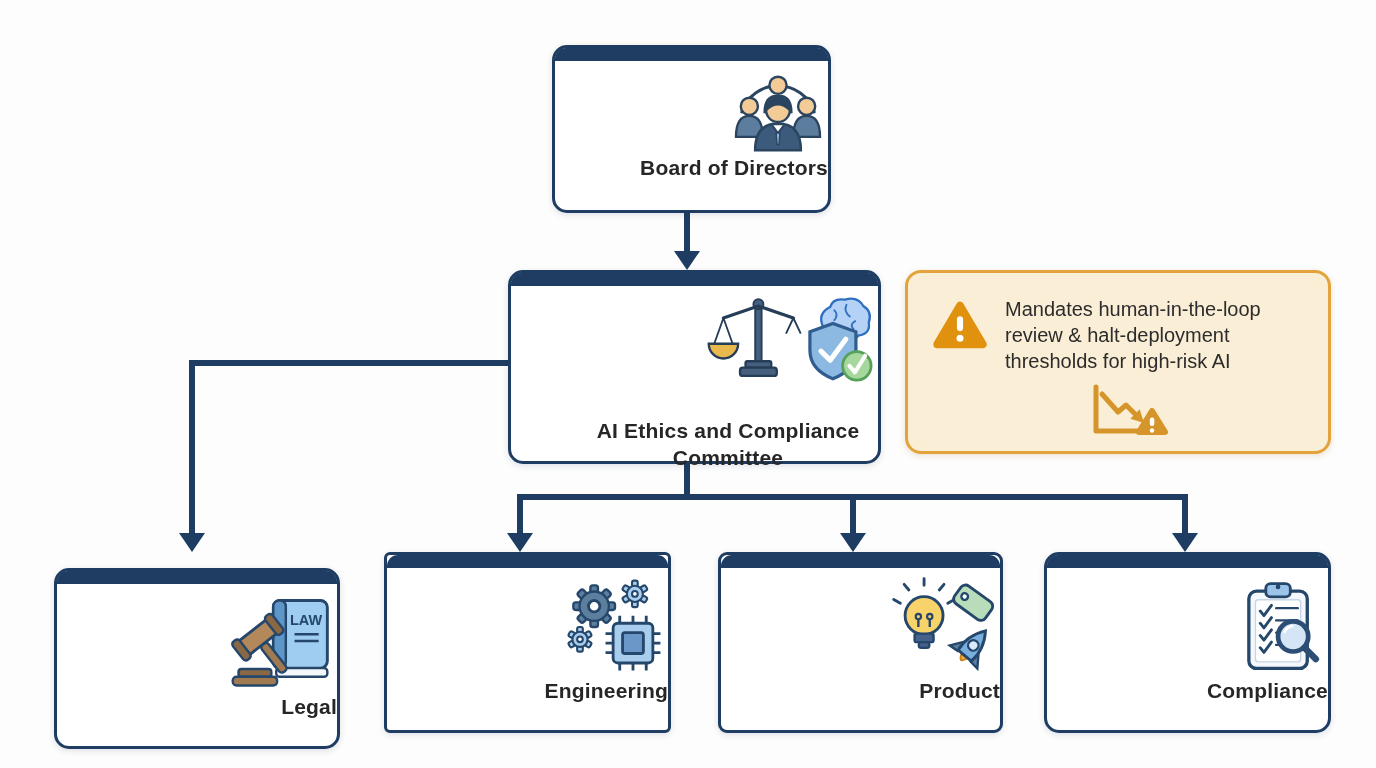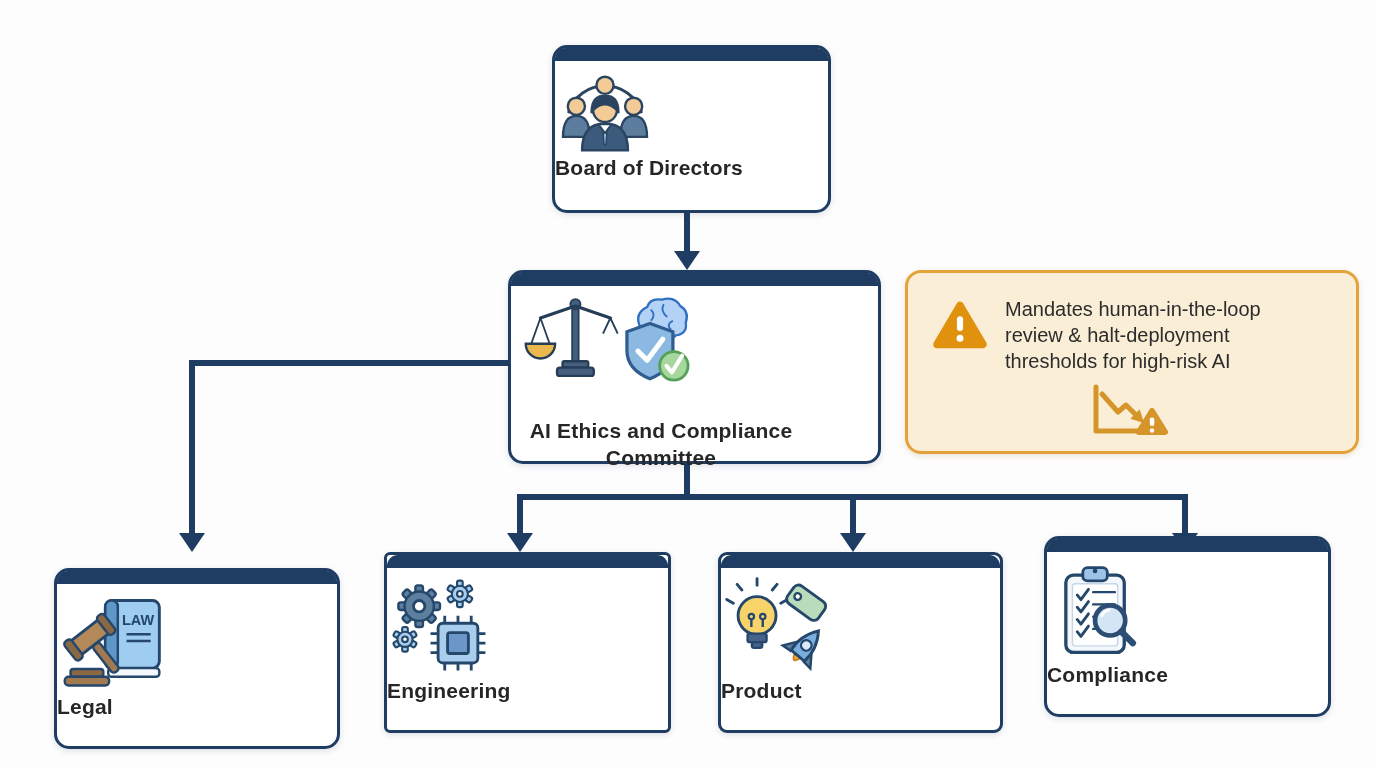--- a/index.html
+++ b/index.html
@@ -2,38 +2,38 @@
 <html><head>
 <meta charset="utf-8">
 <style>
   html,body{margin:0;padding:0;background:#ffffff;}
   #canvas{
     position:relative;width:1376px;height:768px;background:#fdfdfd;overflow:hidden;
     font-family:"Liberation Sans","DejaVu Sans",sans-serif;color:#262626;
   }
   .node{
     position:absolute;background:#ffffff;border:3px solid #1f3d62;border-radius:15px;
-    box-shadow:0 2px 6px rgba(25,50,85,.14);display:flex;flex-direction:column;align-items:flex-start;
+    box-shadow:0 2px 6px rgba(25,50,85,.14);display:flex;flex-direction:column;align-items:flex-end;
   }
   .node-header{
     position:absolute;top:0;left:0;right:0;height:13px;background:#1f3d62;
     border-radius:11px 11px 0 0;
   }
   .node-label{
     font-size:21px;font-weight:600;letter-spacing:.2px;color:#262626;text-align:center;line-height:1.3;
   }
   .icon-wrap{display:flex;align-items:center;justify-content:center;}
   .seg{position:absolute;background:#1f3d62;}
   .arrow-down{
     position:absolute;width:0;height:0;
     border-left:13px solid transparent;border-right:13px solid transparent;border-top:19px solid #1f3d62;
   }
   .callout{
     position:absolute;left:905px;top:270px;width:420px;height:178px;background:#faeed6;
-    border:3.5px solid #e4a33a;border-radius:16px;box-shadow:0 2px 6px rgba(150,100,20,.18);padding-left:28px;
+    border:3.5px solid #e4a33a;border-radius:16px;box-shadow:0 2px 6px rgba(150,100,20,.18);
   }
   .callout-icon{position:absolute;left:24px;top:26px;}
   .callout-text{
     position:absolute;left:97px;top:23px;width:300px;font-size:20px;font-weight:500;
     line-height:26px;color:#2c2c2c;
   }
   .callout-chart{position:absolute;left:178px;top:108px;}
 </style>
 </head>
 <body>
@@ -225,21 +225,21 @@
           <path d="M-9 -4 L-19 10 L-9 9 Z" fill="#5d7f9e" stroke="#24476b" stroke-width="2.5"></path>
           <path d="M9 -4 L19 10 L9 9 Z" fill="#5d7f9e" stroke="#24476b" stroke-width="2.5"></path>
           <path d="M0 -26 Q12 -10 9 8 L-9 8 Q-12 -10 0 -26 Z" fill="#79aede" stroke="#24476b" stroke-width="3"></path>
           <circle cx="0" cy="-6" r="5.5" fill="#d8eafc" stroke="#24476b" stroke-width="2.5"></circle>
         </g>
       </svg>
     </div>
     <div class="node-label">Product</div>
   </div>
 
-  <div class="node" style="left:1044px;top:536px;width:281px;height:175px;">
+  <div class="node" style="left:1044px;top:552px;width:281px;height:175px;">
     <div class="node-header"></div>
     <div class="icon-wrap" style="margin-top:22px;height:100px;">
       <svg width="98" height="98" viewBox="0 0 104 104">
         <rect x="20" y="14" width="62" height="82" rx="8" fill="#f4f8fc" stroke="#24476b" stroke-width="3.5"></rect>
         <rect x="27" y="23" width="48" height="66" rx="3" fill="#ffffff" stroke="#c6d6e6" stroke-width="1.5"></rect>
         <rect x="38" y="6" width="26" height="14" rx="5" fill="#9cc3e8" stroke="#24476b" stroke-width="3"></rect>
         <circle cx="51" cy="9.5" r="2.5" fill="#24476b"></circle>
         <path d="M32 35 l4 5 l8 -11 M32 48 l4 5 l8 -11 M32 61 l4 5 l8 -11 M32 74 l4 5 l8 -11" fill="none" stroke="#24476b" stroke-width="3" stroke-linecap="round" stroke-linejoin="round"></path>
         <path d="M49 32 H72 M49 45 H72 M49 58 H60 M49 71 H55" stroke="#24476b" stroke-width="2.5" stroke-linecap="round"></path>
         <circle cx="67" cy="62" r="16" fill="#d4e6f6" stroke="#2c4e74" stroke-width="5"></circle>

